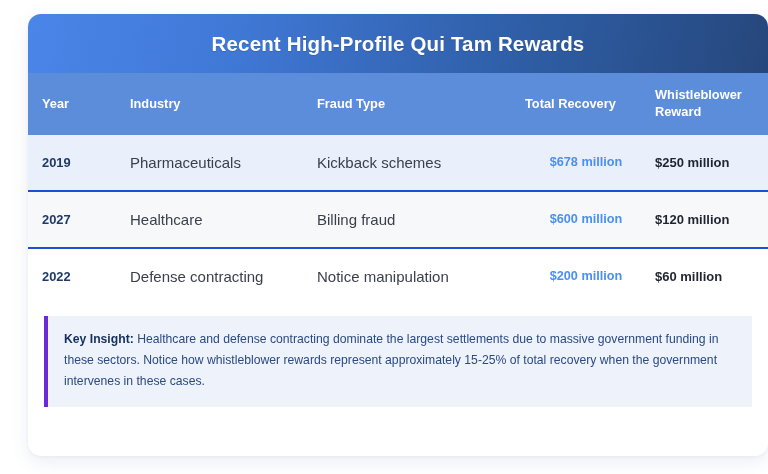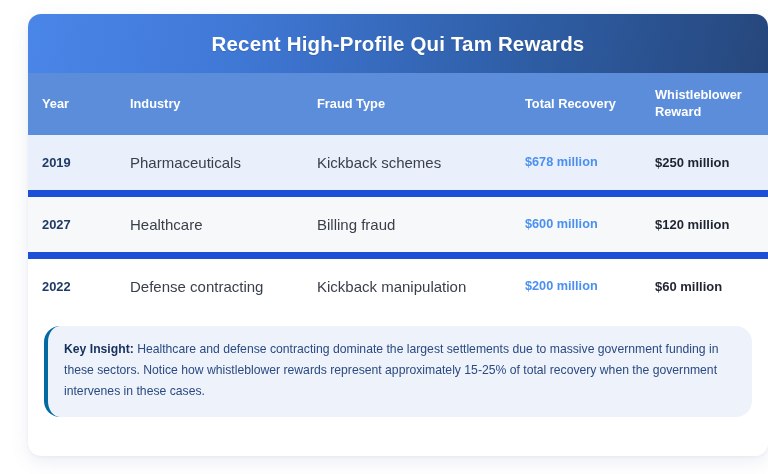--- a/index.html
+++ b/index.html
@@ -95,45 +95,46 @@
   tbody td.col-year {
     font-weight: bold;
     color: #1f3a68;
     font-size: 12.9px;
   }
 
   tbody td.col-recovery {
     font-weight: bold;
     color: #4a90f0;
     font-size: 12.7px;
+    text-align: center;
   }
 
   tbody td.col-reward {
     font-weight: bold;
     color: #1f2430;
     font-size: 13px;
   }
 
   tbody tr.row-tint   { background: #eaf0fb; }
   tbody tr.row-gray   { background: #f7f8fa; }
   tbody tr.row-white  { background: #ffffff; }
-  tbody tr { border-bottom: 7px solid #1d4ed8; }
+  tbody tr { border-bottom: 2px solid #1d4ed8; }
   tbody tr:last-child { border-bottom: none; }
 
   
   .insight-wrap {
     padding: 12px 16px 16px 16px;
     background: #ffffff;
   }
 
   .insight {
     position: relative;
     background: #eef2fb;
-    border-left: 4px solid #0369a1;
-    border-radius: 16px;
+    border-left: 4px solid #6d28d9;
+    border-radius: 0;
     padding: 13px 18px 14px 16px;
     min-height: 82px;
   }
 
   .insight p {
     font-size: 12.2px;
     line-height: 1.75;
     color: #2a4a82;
   }
 
@@ -177,21 +178,21 @@
           <td class="col-year">2027</td>
           <td class="col-industry">Healthcare</td>
           <td class="col-fraud">Billing fraud</td>
           <td class="col-recovery">$600 million</td>
           <td class="col-reward">$120 million</td>
         </tr>
 
         <tr class="row-white">
           <td class="col-year">2022</td>
           <td class="col-industry">Defense contracting</td>
-          <td class="col-fraud">Kickback manipulation</td>
+          <td class="col-fraud">Notice manipulation</td>
           <td class="col-recovery">$200 million</td>
           <td class="col-reward">$60 million</td>
         </tr>
 
 
       </tbody>
     </table>
 
     <div class="insight-wrap">
       <div class="insight">

